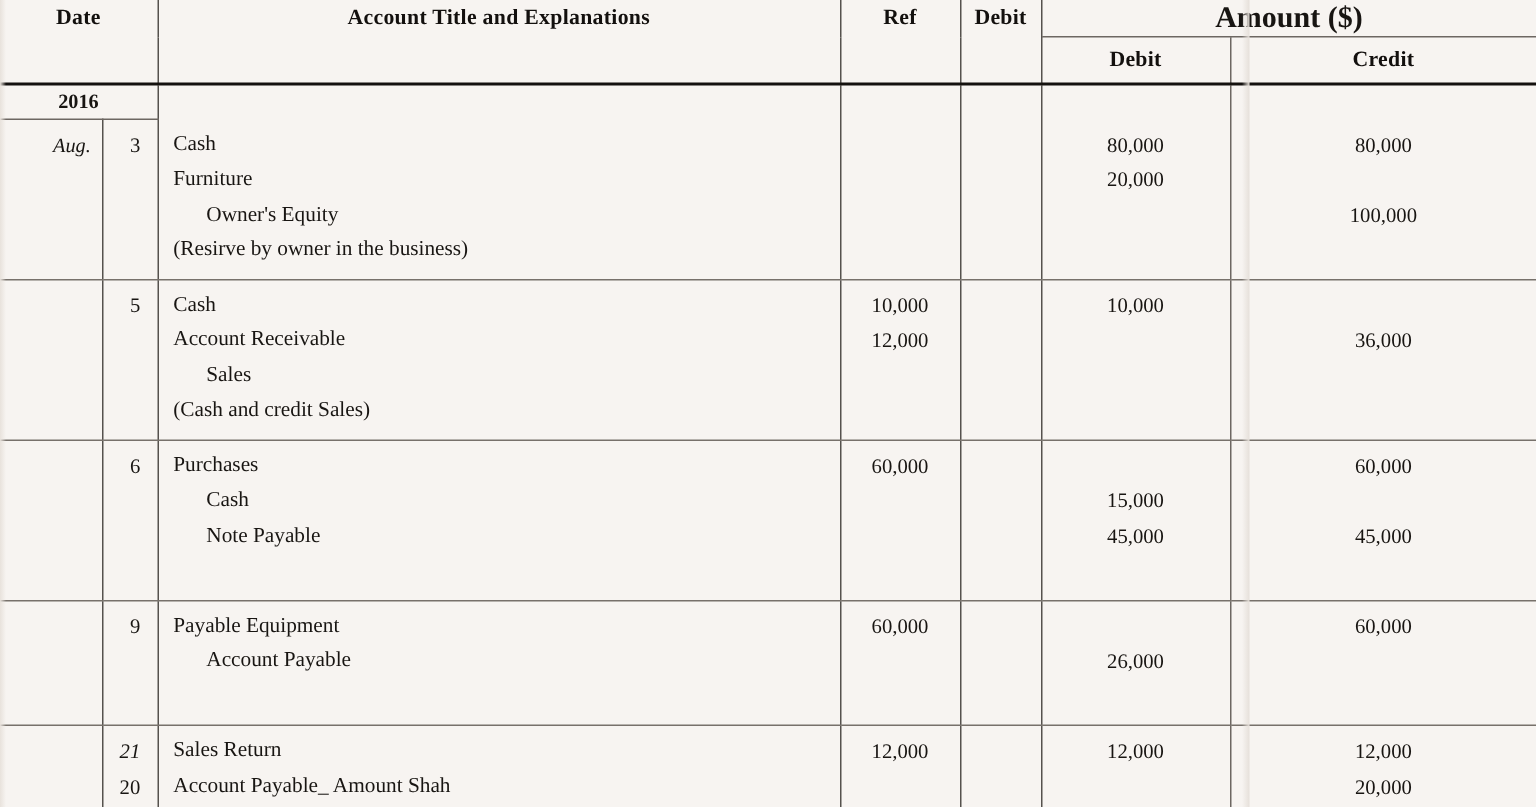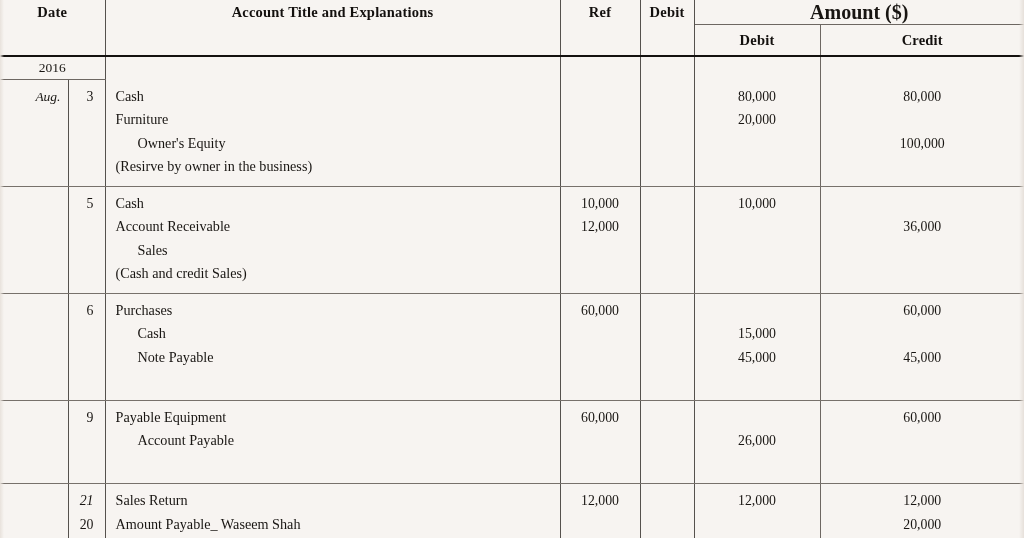--- a/index.html
+++ b/index.html
@@ -10,21 +10,21 @@
   body {
     width: 1024px;
     height: 538px;
     overflow: hidden;
     font-family: "Liberation Serif", "DejaVu Serif", serif;
     color: #181512;
   }
 
   .journal {
     position: relative;
-    width: 1024px;
+    width: 833px;
     height: 538px;
     background: #f7f4f1;
     box-sizing: border-box;
   }
 
   table.jrnl {
     width: 1024px;
     border-collapse: collapse;
     table-layout: fixed;
     background: #f7f4f1;
@@ -56,21 +56,21 @@
     height: 24px;
     line-height: 24px;
   }
   .head-rule-bottom { border-bottom: 2.6px solid #14110f; }
 
   
   .year-cell {
     height: 22px;
     line-height: 22px;
     text-align: center;
-    font-weight: normal;
+    font-weight: bold;
     font-size: 13.5px;
     border-bottom: 1.1px solid #6d6762;
   }
   .year-blank { border-bottom: 0; }
 
   
   .entry-row td { border-bottom: 1.1px solid #77716b; }
 
   .cell-pad { padding: 5px 0 7px 0; }
 
@@ -378,21 +378,21 @@
           </td>
           <td class="vr-r">
             <div class="cell-pad">
               <div class="line day ital">21</div>
               <div class="line day">20</div>
             </div>
           </td>
           <td class="vr-r">
             <div class="cell-pad">
               <div class="line acct">Sales Return</div>
-              <div class="line acct">Amount Payable_  Waseem Shah</div>
+              <div class="line acct">Account Payable_  Amount Shah</div>
               <div class="line acct blank-line">&nbsp;</div>
             </div>
           </td>
           <td class="vr-r">
             <div class="cell-pad">
               <div class="line num">12,000</div>
               <div class="line num blank-line">&nbsp;</div>
               <div class="line num blank-line">&nbsp;</div>
             </div>
           </td>

